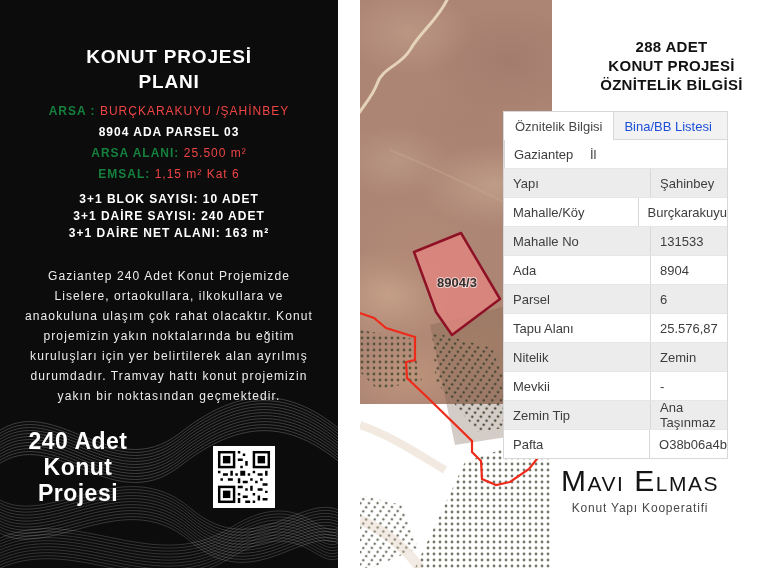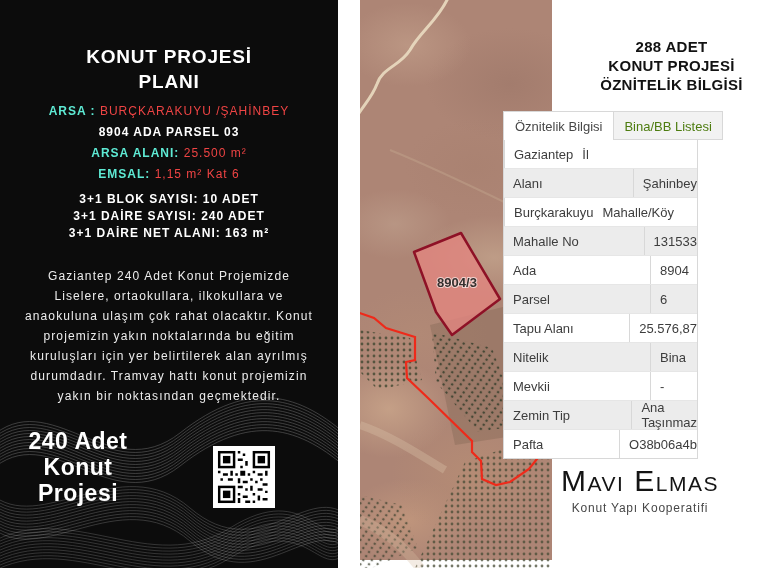--- a/index.html
+++ b/index.html
@@ -9,61 +9,61 @@
   }
   
   .left-panel{
     position:absolute;left:0;top:0;width:338px;height:568px;
     background:#0c0c0c;color:#fff;overflow:hidden;
   }
   .lp-title{position:absolute;top:44px;left:0;right:0;text-align:center;
     font-size:19px;font-weight:bold;line-height:25px;letter-spacing:.8px;}
   .lp-info{position:absolute;top:101px;left:0;right:0;text-align:center;
     font-size:12px;line-height:21px;letter-spacing:1px;}
-  .lp-info b{font-weight:bold;color:#5eead4;}
+  .lp-info b{font-weight:bold;color:#15803d;}
   .lp-info span{color:#ef4444;}
   .lp-info .strong{font-weight:bold;}
   .lp-stats{position:absolute;top:191px;left:0;right:0;text-align:center;
     font-size:12px;font-weight:bold;line-height:17px;letter-spacing:1px;}
   .lp-desc{position:absolute;top:266px;left:20px;right:20px;margin:0;
     text-align:center;font-size:12px;line-height:20px;letter-spacing:1.1px;
     color:#ececec;font-weight:normal;}
   .waves{position:absolute;left:0;bottom:0;width:338px;height:200px;}
   .lp-badge{position:absolute;top:428px;left:14px;width:128px;text-align:center;
     font-size:23px;font-weight:bold;line-height:26px;letter-spacing:.5px;}
   .qr{position:absolute;left:213px;top:446px;width:62px;height:62px;}
   
   .map{
-    position:absolute;left:360px;top:0;width:192px;height:560px;
+    position:absolute;left:360px;top:0;width:192px;height:404px;
     background:
       radial-gradient(90px 60px at 25% 8%,  #c4a18c99, transparent 70%),
       radial-gradient(120px 80px at 78% 15%,#9c766899, transparent 70%),
       radial-gradient(100px 70px at 60% 30%,#a8806f99, transparent 70%),
       radial-gradient(80px 50px at 18% 40%, #bfa08d99, transparent 70%),
       radial-gradient(110px 60px at 70% 46%,#c2a28bcc, transparent 70%),
       radial-gradient(100px 70px at 30% 60%,#b28a76cc, transparent 70%),
       radial-gradient(90px 70px at 15% 73%, #cda98dbb, transparent 70%),
       radial-gradient(120px 90px at 60% 85%,#b78d74cc, transparent 70%),
       radial-gradient(90px 60px at 25% 93%, #c59a7ebb, transparent 70%),
       #ad8575;
   }
   .map-overlay{position:absolute;left:0;top:0;width:192px;height:568px;}
   .parcel-label{font-size:13px;font-weight:bold;fill:#35302e;
     paint-order:stroke;stroke:#ffffff99;stroke-width:2px;
     font-family:"Liberation Sans",sans-serif;}
   
   .rp-title{position:absolute;left:552px;top:37px;width:239px;text-align:center;
     font-size:15px;font-weight:bold;line-height:19px;letter-spacing:.3px;color:#121212;}
-  .attr-widget{position:absolute;left:503px;top:111px;width:195px;background:#fff;
+  .attr-widget{position:absolute;left:503px;top:111px;width:225px;background:#fff;
     font-size:13px;color:#3d3d3d;}
   .tabs{display:flex;height:29px;}
   .tab{line-height:29px;white-space:nowrap;box-sizing:border-box;cursor:pointer;}
   .tab.active{background:#fff;color:#474747;padding:0 11px;
     border:1px solid #d8d8d8;border-bottom:none;}
-  .tab.inactive{background:#f2f2f2;color:#4d7c0f;flex:1;padding:0 10px;
+  .tab.inactive{background:#f2f2f2;color:#1d4ed8;flex:1;padding:0 10px;
     border-top:1px solid #d8d8d8;border-right:1px solid #d8d8d8;border-bottom:1px solid #d8d8d8;}
   .tbl{border:1px solid #d8d8d8;border-top:none;}
   .row{display:flex;height:28px;align-items:stretch;border-bottom:1px solid #e6e6e6;}
   .row:last-child{border-bottom:none;}
   .row:nth-child(even){background:#ececec;}
   .cell{display:flex;align-items:center;box-sizing:border-box;}
   .cell.label{width:146px;padding-left:9px;}
   .cell.value{flex:1;border-left:1px solid #d8d8d8;padding-left:9px;}
   .rp-logo{position:absolute;left:552px;top:464px;width:176px;text-align:center;}
   .logo-name{font-size:30px;font-variant:small-caps;letter-spacing:1.5px;
@@ -219,46 +219,46 @@
   <div class="tabs">
     <div class="tab active">Öznitelik Bilgisi</div>
     <div class="tab inactive">Bina/BB Listesi</div>
   </div>
   <div class="tbl">
     <div class="row">
       <div class="cell value">Gaziantep</div>
       <div class="cell label">İl</div>
     </div>
     <div class="row">
-      <div class="cell label">Alanı</div>
+      <div class="cell label">Yapı</div>
       <div class="cell value">Şahinbey</div>
     </div>
     <div class="row">
+      <div class="cell label">Mahalle/Köy</div>
       <div class="cell value">Burçkarakuyu</div>
-      <div class="cell label">Mahalle/Köy</div>
     </div>
     <div class="row">
       <div class="cell label">Mahalle No</div>
       <div class="cell value">131533</div>
     </div>
     <div class="row">
       <div class="cell label">Ada</div>
       <div class="cell value">8904</div>
     </div>
     <div class="row">
       <div class="cell label">Parsel</div>
       <div class="cell value">6</div>
     </div>
     <div class="row">
       <div class="cell label">Tapu Alanı</div>
       <div class="cell value">25.576,87</div>
     </div>
     <div class="row">
       <div class="cell label">Nitelik</div>
-      <div class="cell value">Bina</div>
+      <div class="cell value">Zemin</div>
     </div>
     <div class="row">
       <div class="cell label">Mevkii</div>
       <div class="cell value">-</div>
     </div>
     <div class="row">
       <div class="cell label">Zemin Tip</div>
       <div class="cell value">Ana Taşınmaz</div>
     </div>
     <div class="row">

